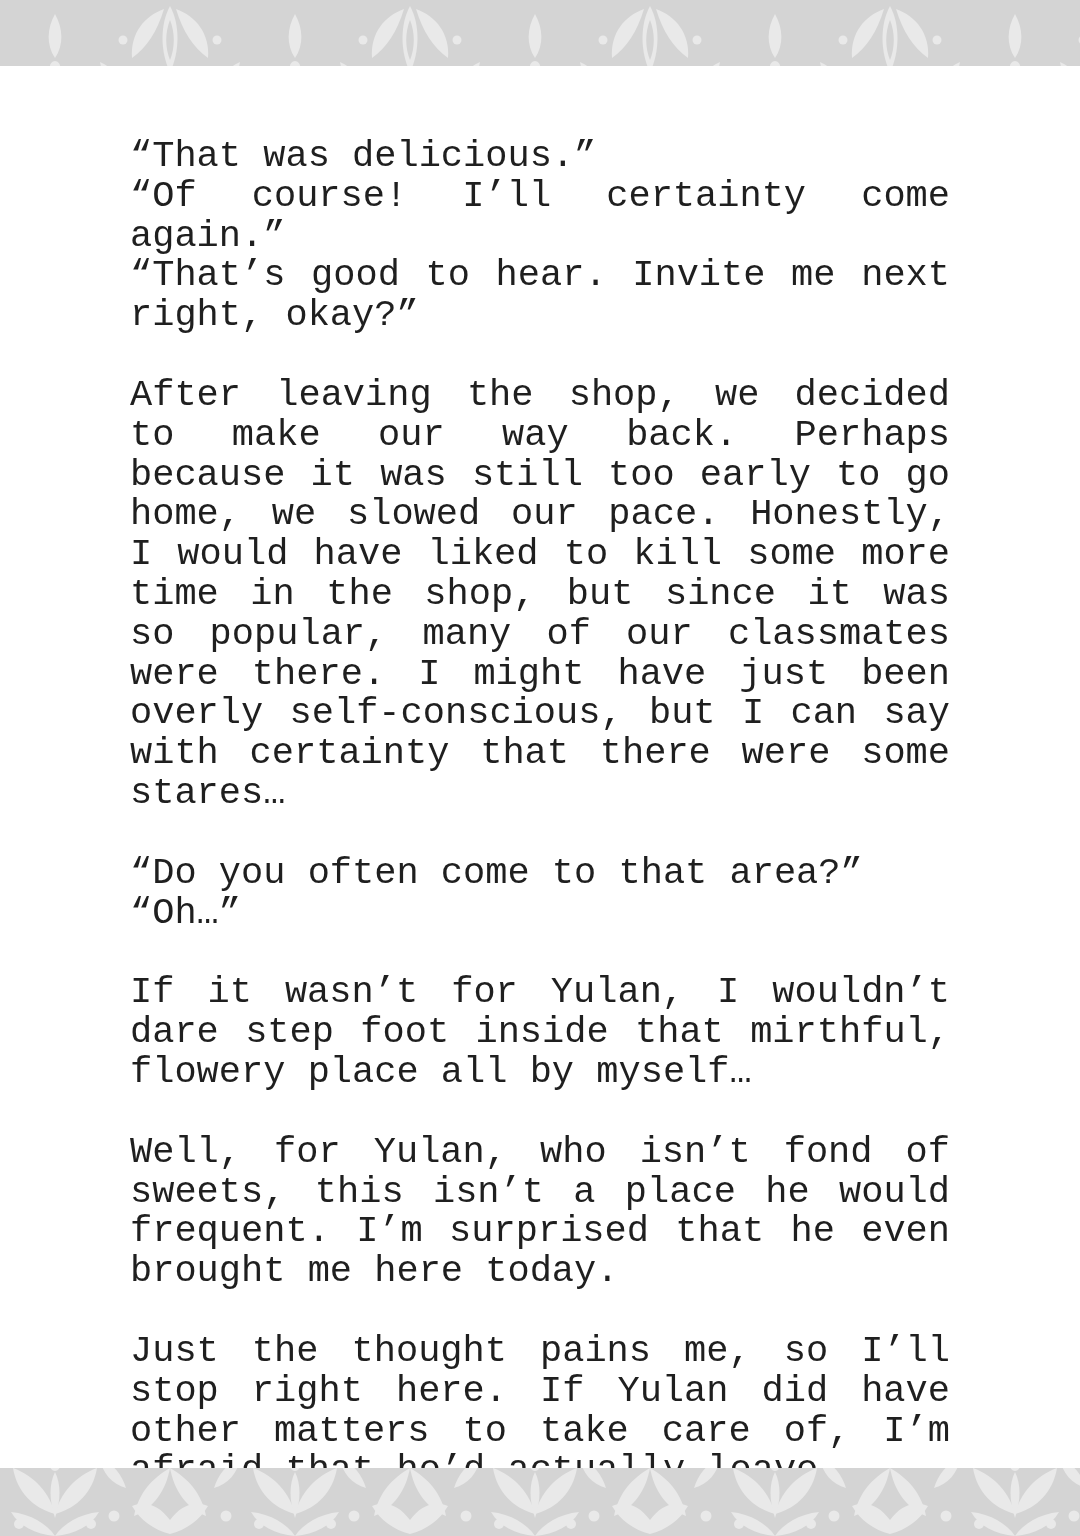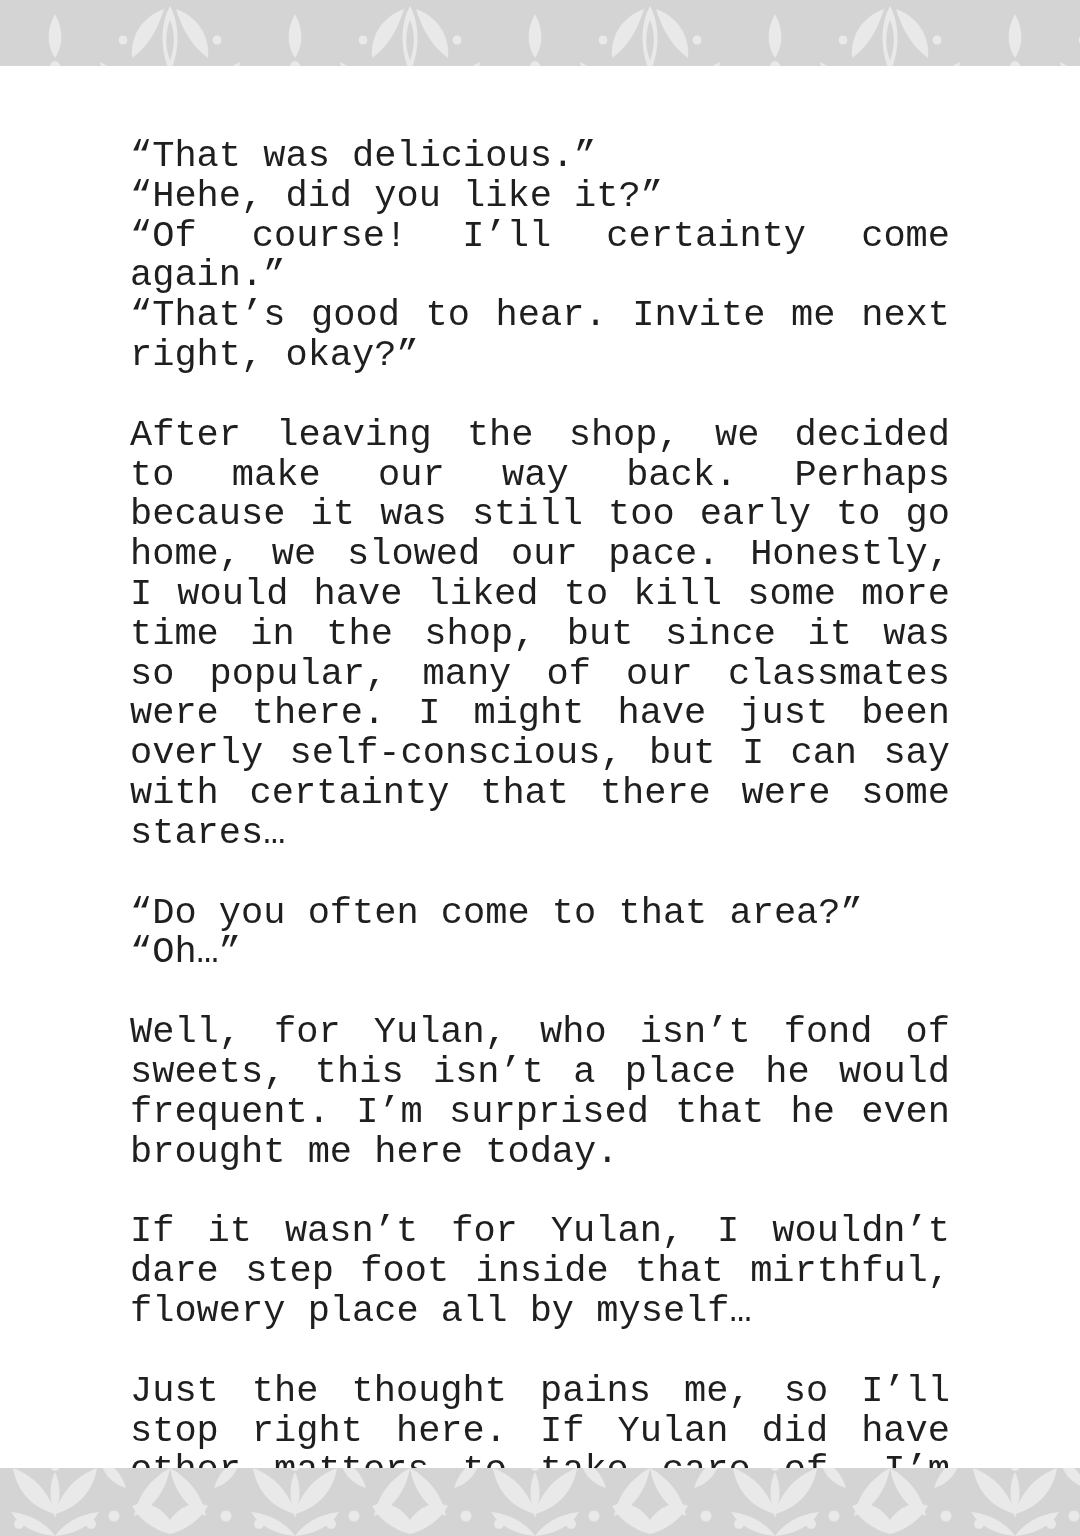--- a/index.html
+++ b/index.html
@@ -95,31 +95,30 @@
     </defs>
   </svg>
 
   <svg class="band band-top" viewBox="0 0 1080 66">
     <rect x="0" y="0" width="1080" height="140" fill="url(#damaskTop)"></rect>
   </svg>
 
   <main class="content">
       <p class="para">
         <span class="line">“That was delicious.”</span>
-        <span class="line">“Hehe, did you like it?”</span>
         <span class="line">“Of course! I’ll certainty come again.”</span>
         <span class="line">“That’s good to hear. Invite me next right, okay?”</span>
       </p>
       <p class="para">After leaving the shop, we decided to make our way back. Perhaps because it was still too early to go home, we slowed our pace. Honestly, I would have liked to kill some more time in the shop, but since it was so popular, many of our classmates were there. I might have just been overly self-conscious, but I can say with certainty that there were some stares…</p>
       <p class="para">
         <span class="line">“Do you often come to that area?”</span>
         <span class="line">“Oh…”</span>
       </p>
+      <p class="para">If it wasn’t for Yulan, I wouldn’t dare step foot inside that mirthful, flowery place all by myself…</p>
       <p class="para">Well, for Yulan, who isn’t fond of sweets, this isn’t a place he would frequent. I’m surprised that he even brought me here today.</p>
-      <p class="para">If it wasn’t for Yulan, I wouldn’t dare step foot inside that mirthful, flowery place all by myself…</p>
       <p class="para">Just the thought pains me, so I’ll stop right here. If Yulan did have other matters to take care of, I’m afraid that he’d actually leave…</p>
     </main>
 
   <svg class="band band-bottom" viewBox="0 0 1080 68">
     <rect x="0" y="0" width="1080" height="140" fill="url(#damaskBottom)"></rect>
   </svg>
 
 </div>
 
 </body></html>

